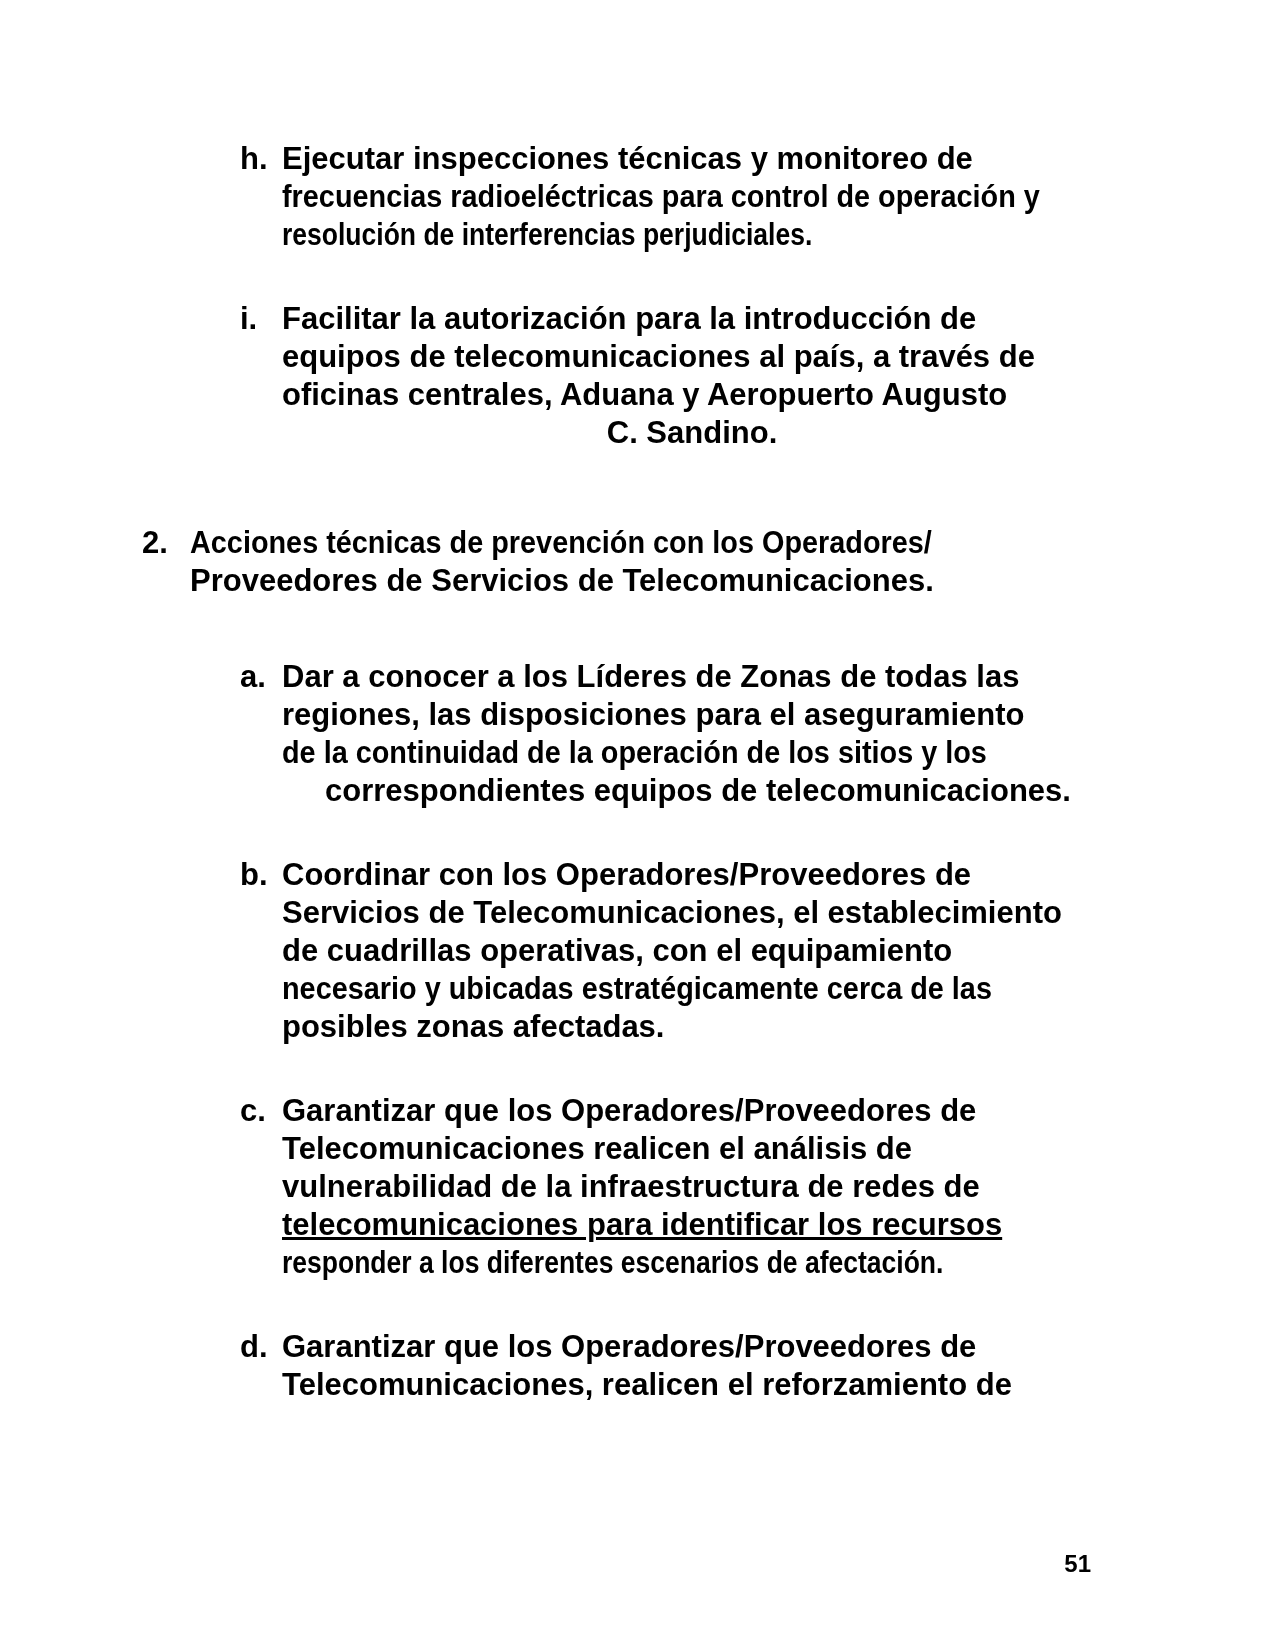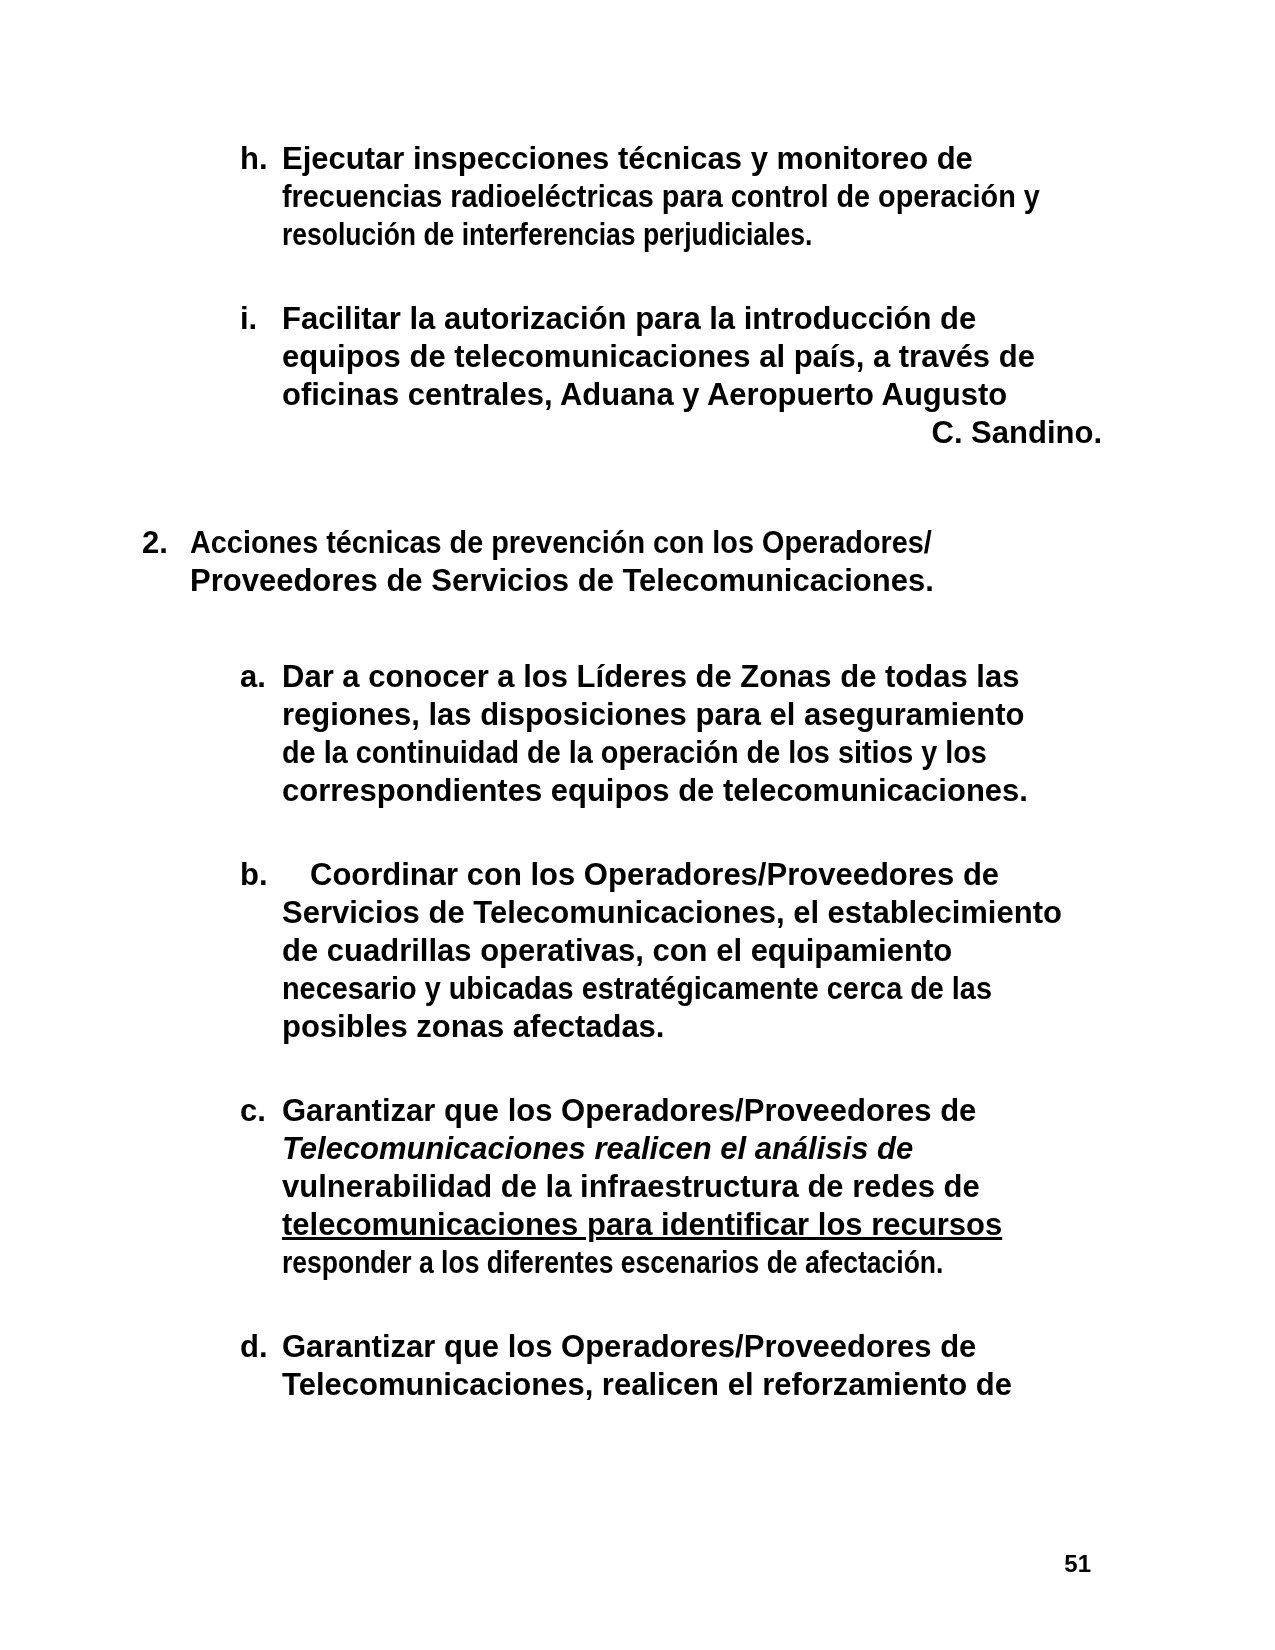--- a/index.html
+++ b/index.html
@@ -110,21 +110,21 @@
     </div>
 
     <div class="gap-md"></div>
 
     <div class="item lvl2">
       <div class="marker">i.</div>
       <div class="body">
         <span style="display: block; white-space: nowrap;">Facilitar la autorización para la introducción de</span>
         <span style="display: block; white-space: nowrap;">equipos de telecomunicaciones al país, a través de</span>
         <span style="display: block; white-space: nowrap;">oficinas centrales, Aduana y Aeropuerto Augusto</span>
-        <span style="display:block;text-align:right;">C. Sandino.</span>
+        <span style="display:block;text-align:center;">C. Sandino.</span>
       </div>
     </div>
 
     <div class="gap-xl"></div>
 
     <div class="item lvl1" style="margin-left:-48px;">
       <div class="marker">2.</div>
       <div class="body">
         <span class="squeeze-lite">Acciones técnicas de prevención con los Operadores/</span>
         <span style="display:block;text-align:left;">Proveedores de Servicios de Telecomunicaciones.</span>
@@ -132,44 +132,44 @@
     </div>
 
     <div class="gap-lg"></div>
 
     <div class="item lvl2">
       <div class="marker">a.</div>
       <div class="body">
         <span style="display: block; white-space: nowrap;">Dar a conocer a los Líderes de Zonas de todas las</span>
         <span style="display: block; white-space: nowrap;">regiones, las disposiciones para el aseguramiento</span>
         <span class="squeeze-lite">de la continuidad de la operación de los sitios y los</span>
-        <span style="display:block;text-align:left;">correspondientes equipos de telecomunicaciones.</span>
+        <span style="display:block;text-align:left;margin-left:43px;">correspondientes equipos de telecomunicaciones.</span>
       </div>
     </div>
 
     <div class="gap-md"></div>
 
     <div class="item lvl2">
       <div class="marker">b.</div>
       <div class="body">
-        <span style="display: block; white-space: nowrap; margin-left: 28px;">Coordinar con los Operadores/Proveedores de</span>
+        <span style="display: block; white-space: nowrap;">Coordinar con los Operadores/Proveedores de</span>
         <span style="display: block; white-space: nowrap;">Servicios de Telecomunicaciones, el establecimiento</span>
         <span style="display: block; white-space: nowrap;">de cuadrillas operativas, con el equipamiento</span>
         <span class="squeeze-lite">necesario y ubicadas estratégicamente cerca de las</span>
         <span style="display:block;text-align:left;">posibles zonas afectadas.</span>
       </div>
     </div>
 
     <div class="gap-md"></div>
 
     <div class="item lvl2">
       <div class="marker">c.</div>
       <div class="body">
         <span style="display: block; white-space: nowrap;">Garantizar que los Operadores/Proveedores de</span>
-        <span style="display: block; white-space: nowrap; font-style: italic;">Telecomunicaciones realicen el análisis de</span>
+        <span style="display: block; white-space: nowrap;">Telecomunicaciones realicen el análisis de</span>
         <span style="display: block; white-space: nowrap;">vulnerabilidad de la infraestructura de redes de</span>
         <span style="display: block; white-space: nowrap; text-decoration: underline;">telecomunicaciones para identificar los recursos</span>
         <span class="squeeze">responder a los diferentes escenarios de afectación.</span>
       </div>
     </div>
 
     <div class="gap-md"></div>
 
     <div class="item lvl2">
       <div class="marker">d.</div>

